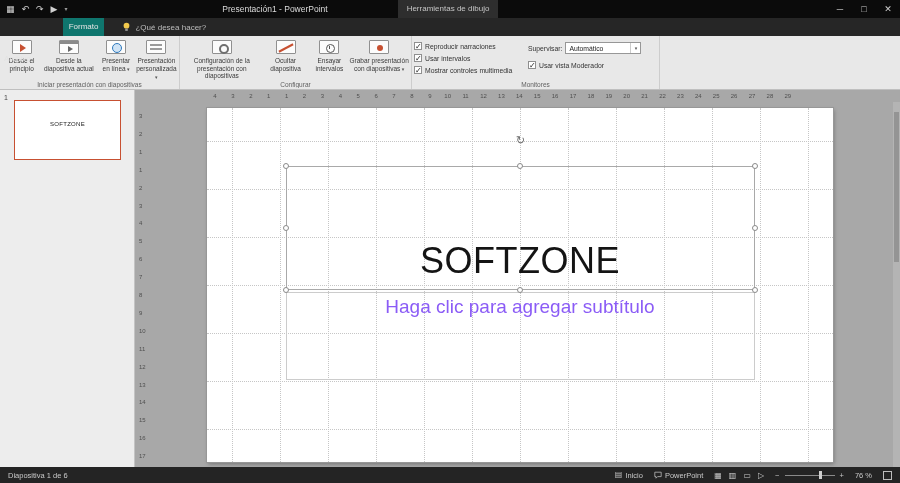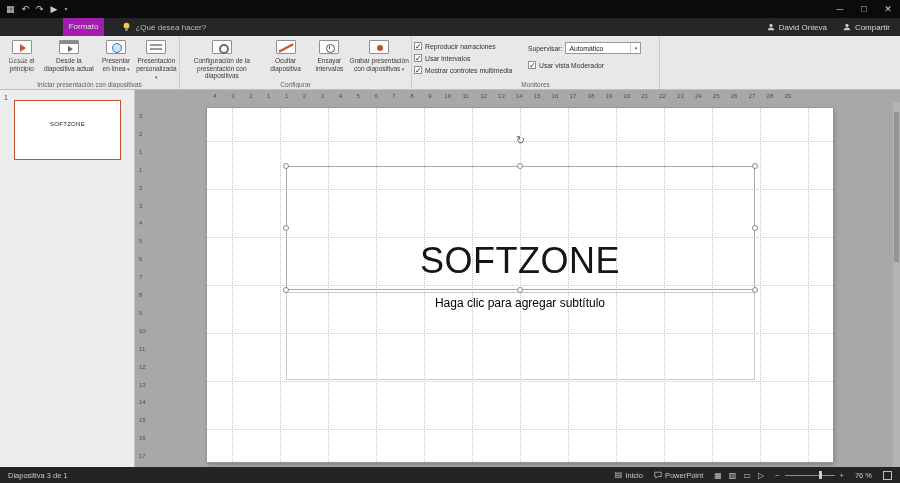--- a/index.html
+++ b/index.html
@@ -13,21 +13,21 @@
   .wtitle{position:absolute;left:180px;width:190px;height:18px;line-height:18px;text-align:center;font-size:8.5px;color:#dcdcdc;white-space:nowrap;}
   .ctx-header{position:absolute;left:398px;width:100px;height:18px;line-height:18px;text-align:center;font-size:8px;color:#c4c4c4;background:#2e2e2e;white-space:nowrap;}
   .wincontrols{position:absolute;right:0;top:0;height:18px;display:flex;}
   .wincontrols span{width:24px;text-align:center;line-height:18px;font-size:9px;color:#cfcfcf;}
   
   .tabbar{position:absolute;left:0;top:18px;right:0;height:18px;background:#262626;display:flex;align-items:stretch;font-size:8px;color:#e3e3e3;z-index:5;white-space:nowrap;}
   .tab{padding:0 6px;line-height:18px;}
   .tab.file{padding:0 4px;margin-top:32px;}
   .tabs{display:flex;}
   .tab.active{background:#454545;color:#fff;}
-  .tab.context{margin-left:28px;background:#a21caf;}
+  .tab.context{margin-left:28px;background:#0f766e;}
   .tellme{display:flex;align-items:center;gap:4px;color:#bdbdbd;padding:0 8px;margin-left:10px;}
   .tb-right{margin-left:auto;display:flex;align-items:center;gap:16px;padding-right:10px;color:#d6d6d6;}
   .tb-item{display:flex;align-items:center;gap:4px;}
   
   .ribbon{position:absolute;left:0;top:36px;right:0;height:54px;background:var(--ribbon-bg,#e8e8e8);border-bottom:1px solid #bfbfbf;display:flex;z-index:4;}
   .rgroup{position:relative;height:100%;border-right:1px solid #cdcdcd;padding:2px 2px 11px 2px;}
   .g1{width:180px;}.g2{width:232px;}.g3{width:248px;}
   .glabel{position:absolute;bottom:1px;left:0;right:0;text-align:center;font-size:6.5px;color:#5f5f5f;white-space:nowrap;overflow:hidden;}
   .rbuttons{display:flex;height:100%;}
   .rbtn{display:flex;flex-direction:column;align-items:center;justify-content:flex-start;text-align:center;font-size:6.5px;line-height:7.5px;color:#3a3a3a;padding-top:2px;}
@@ -76,21 +76,21 @@
   .vscroll{position:absolute;right:0;top:12px;bottom:0;width:7px;background:#b4b4b4;}
   .vthumb{position:absolute;left:1px;right:1px;top:10px;height:150px;background:#949494;}
   .slide{position:absolute;left:72px;top:18px;width:626px;height:354px;background:#fff;box-shadow:0 0 0 1px #979797,1px 2px 4px rgba(0,0,0,.3);}
   .gv{position:absolute;top:0;bottom:0;width:0;border-left:1px dotted #c6c6c6;z-index:0;}
   .gh{position:absolute;left:0;right:0;height:0;border-top:1px dotted #c6c6c6;z-index:0;}
   .selbox{position:absolute;left:79px;top:58px;width:469px;height:124px;border:1px solid #a9a9a9;z-index:2;}
   .subbox{position:absolute;left:79px;top:184px;width:469px;height:88px;border:1px solid #cccccc;z-index:2;}
   .handle{position:absolute;width:6px;height:6px;border-radius:50%;background:#fff;border:1px solid #8a8a8a;z-index:4;}
   .rot{position:absolute;left:307px;top:26px;width:13px;height:13px;color:#6e6e6e;font-size:11px;line-height:13px;text-align:center;z-index:4;}
   .stitle{position:absolute;left:0;right:0;top:132px;text-align:center;font-size:36px;color:#141414;letter-spacing:0.5px;z-index:3;}
-  .ssub{position:absolute;left:0;right:0;top:188px;text-align:center;font-size:12px;color:#000000;z-index:3;}
+  .ssub{position:absolute;left:0;right:0;top:188px;text-align:center;font-size:19px;color:#8b5cf6;z-index:3;}
   
   .statusbar{position:absolute;left:0;right:0;bottom:0;height:16px;background:var(--statusbar-bg,#242424);color:#c9c9c9;font-size:7.5px;display:flex;align-items:center;padding:0 8px;z-index:5;}
   .sb-right{display:flex;align-items:center;gap:11px;margin-left:auto;}
   .sb-item{display:flex;align-items:center;gap:3px;}
   .sbicon{font-size:8px;line-height:10px;}
   .viewicons{display:flex;gap:7px;font-size:8px;}
   .zoomctl{display:flex;align-items:center;gap:5px;}
   .ztrack{width:50px;height:1px;background:#8a8a8a;position:relative;display:inline-block;}
   .zthumb{position:absolute;left:34px;top:-4px;width:3px;height:8px;background:#cfcfcf;}
   .fiticon{width:9px;height:9px;border:1px solid #bdbdbd;display:inline-block;}
@@ -101,52 +101,38 @@
 <div class="app">
 
   <div class="titlebar">
     <div class="qat">
       <span class="qicon">▦</span>
       <span class="qicon">↶</span>
       <span class="qicon">↷</span>
       <span class="qicon">▶</span>
       <span class="qicon small">▾</span>
     </div>
+    <div class="wtitle">Presentación1 - PowerPoint</div>
+    <div class="ctx-header">Herramientas de dibujo</div>
     <div class="wincontrols">
       <span>─</span>
       <span>□</span>
       <span>✕</span>
     </div>
   </div>
 
   <div class="tabbar">
     <div class="tab file">Archivo</div>
     <div class="tab context">Formato</div>
     <div class="tellme">
       <svg width="9" height="10" viewBox="0 0 10 11">
           <circle cx="5" cy="4" r="3.2" fill="#f2c94c"></circle>
           <rect x="3.6" y="7.4" width="2.8" height="2.4" fill="#9a9a9a"></rect>
         </svg>
       <span>¿Qué desea hacer?</span>
-    </div>
-    <div class="tb-right">
-      <span class="tb-item">
-        <svg width="8" height="8" viewBox="0 0 10 10">
-            <circle cx="5" cy="3" r="2" fill="#c9c9c9"></circle>
-            <path d="M1 9c0-2.2 1.8-3.5 4-3.5S9 6.8 9 9z" fill="#c9c9c9"></path>
-          </svg>
-        <span>David Onieva</span>
-      </span>
-      <span class="tb-item">
-        <svg width="8" height="8" viewBox="0 0 10 10">
-            <circle cx="5" cy="3" r="2" fill="#c9c9c9"></circle>
-            <path d="M1 9c0-2.2 1.8-3.5 4-3.5S9 6.8 9 9z" fill="#c9c9c9"></path>
-          </svg>
-        <span>Compartir</span>
-      </span>
     </div>
   </div>
 
   <div class="ribbon">
     <div class="rgroup g1">
       <div class="rbuttons">
           <div class="rbtn" data-icon="play-from-start">
             <div class="ricon"></div>
             <div class="rlabel">Desde el<br>principio</div>
           </div>
@@ -322,21 +308,21 @@
           <div class="handle" style="left: 310px; top: 179px;"></div>
           <div class="handle" style="left: 545px; top: 179px;"></div>
         </div>
       <div class="vscroll">
           <div class="vthumb"></div>
         </div>
     </div>
   </div>
 
   <div class="statusbar">
-    <span>Diapositiva 3 de 1</span>
+    <span>Diapositiva 1 de 6</span>
     <div class="sb-right">
       <span class="sb-item">
         <span class="sbicon">▤</span>
         <span>Inicio</span>
       </span>
       <span class="sb-item">
         <svg width="8" height="8" viewBox="0 0 10 10">
             <path d="M1 1.5h8v5.5H4.5L2.5 9V7H1z" fill="none" stroke="#c9c9c9" stroke-width="0.9"></path>
           </svg>
         <span>PowerPoint</span>

